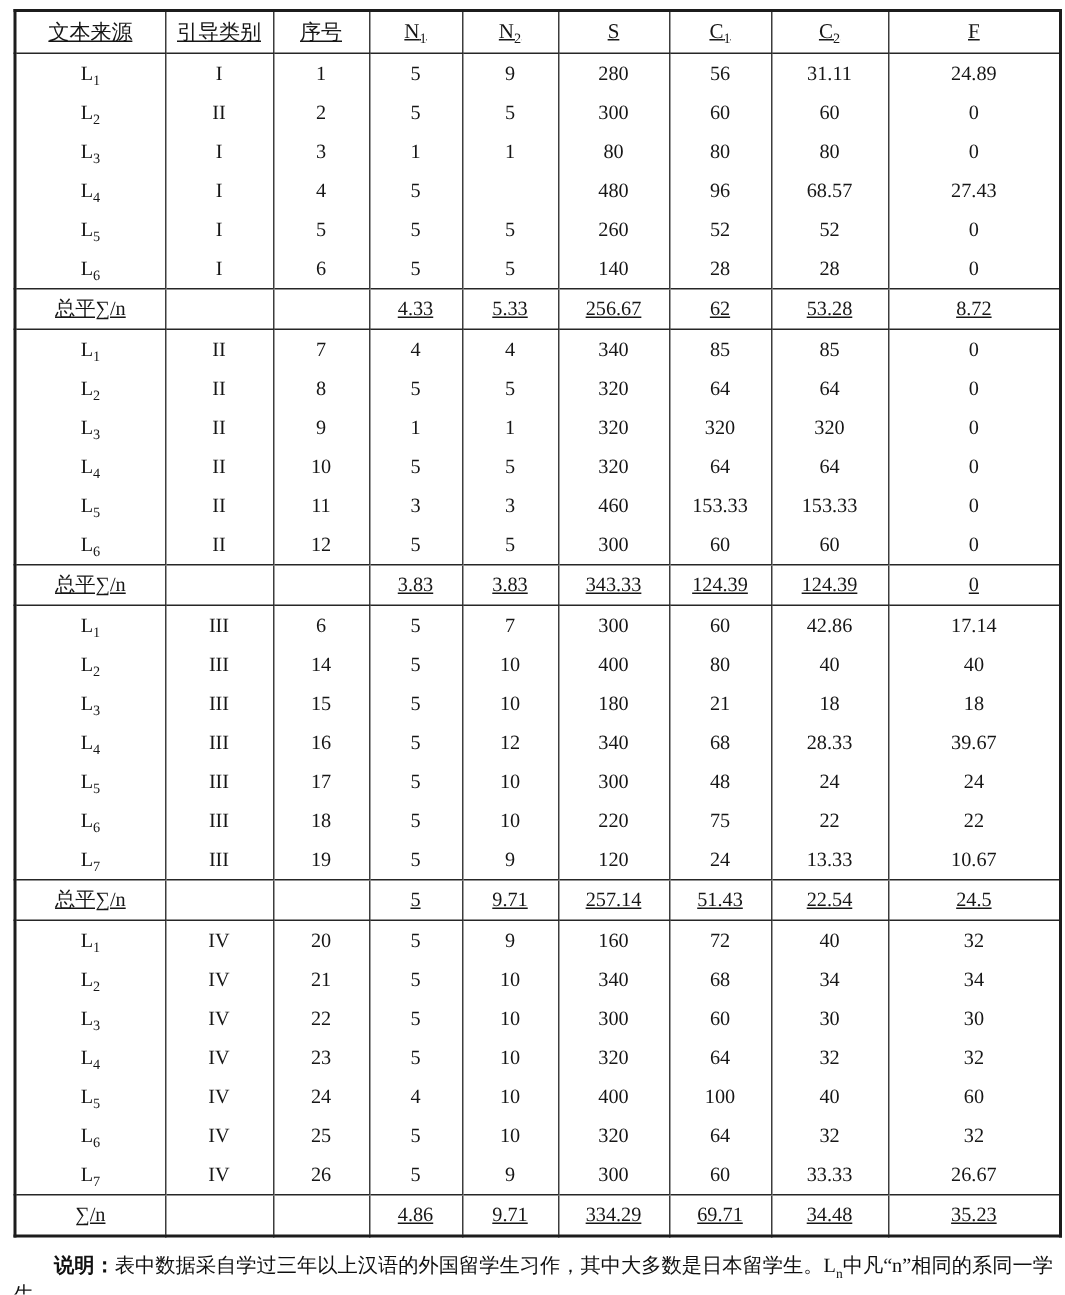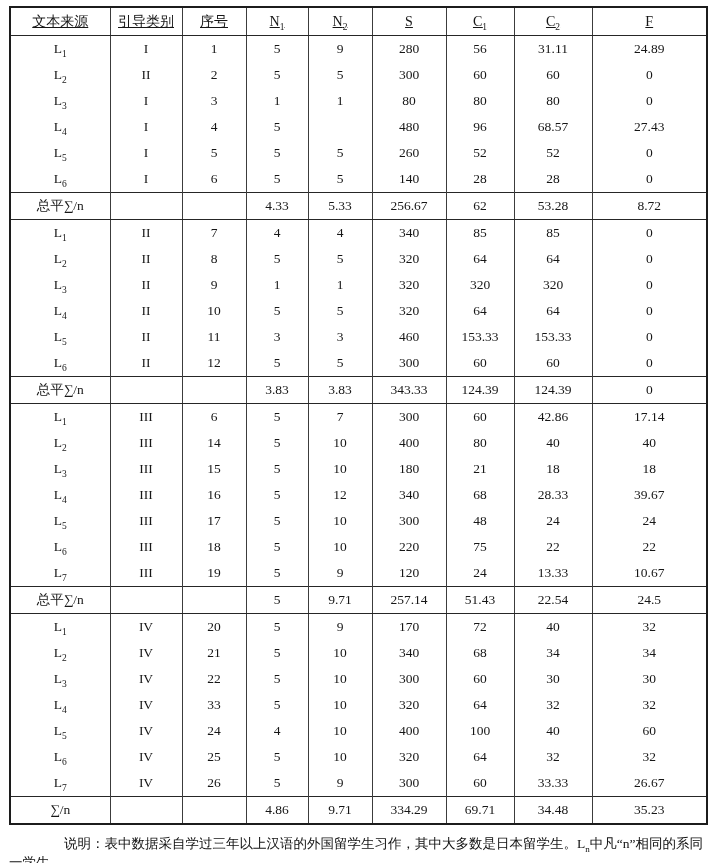--- a/index.html
+++ b/index.html
@@ -20,28 +20,29 @@
     height:26px;padding:0;overflow:hidden;white-space:nowrap;
   }
   .grid thead th{
     height:27px;font-size:14px;
     border-bottom:1.5px solid #262626;
     text-decoration:underline;
   }
   .grid tr.sum-row td{
     border-top:1.5px solid #262626;
     border-bottom:1.5px solid #262626;
+    text-decoration:underline;
   }
   .grid sub{font-size:9.5px;line-height:0;}
   .footnote{
     margin:9px 2px 0 0;
     font-size:13.5px;line-height:19px;
     text-indent:2em;color:#101010;
   }
-  .fn-label{font-weight:normal;margin-left:28px;}
+  .fn-label{font-weight:bold;}
   .footnote sub{font-size:9px;line-height:0;}
 </style>
 </head>
 <body>
 
 <div class="page">
   <table class="grid">
     <colgroup>
       <col style="width:100px">
         <col style="width:72px">
@@ -308,21 +309,21 @@
           <td>51.43</td>
           <td>22.54</td>
           <td>24.5</td>
         </tr>
         <tr class="data-row">
           <td>L<sub>1</sub></td>
           <td>IV</td>
           <td>20</td>
           <td>5</td>
           <td>9</td>
-          <td>170</td>
+          <td>160</td>
           <td>72</td>
           <td>40</td>
           <td>32</td>
         </tr>
         <tr class="data-row">
           <td>L<sub>2</sub></td>
           <td>IV</td>
           <td>21</td>
           <td>5</td>
           <td>10</td>
@@ -338,21 +339,21 @@
           <td>5</td>
           <td>10</td>
           <td>300</td>
           <td>60</td>
           <td>30</td>
           <td>30</td>
         </tr>
         <tr class="data-row">
           <td>L<sub>4</sub></td>
           <td>IV</td>
-          <td>33</td>
+          <td>23</td>
           <td>5</td>
           <td>10</td>
           <td>320</td>
           <td>64</td>
           <td>32</td>
           <td>32</td>
         </tr>
         <tr class="data-row">
           <td>L<sub>5</sub></td>
           <td>IV</td>

